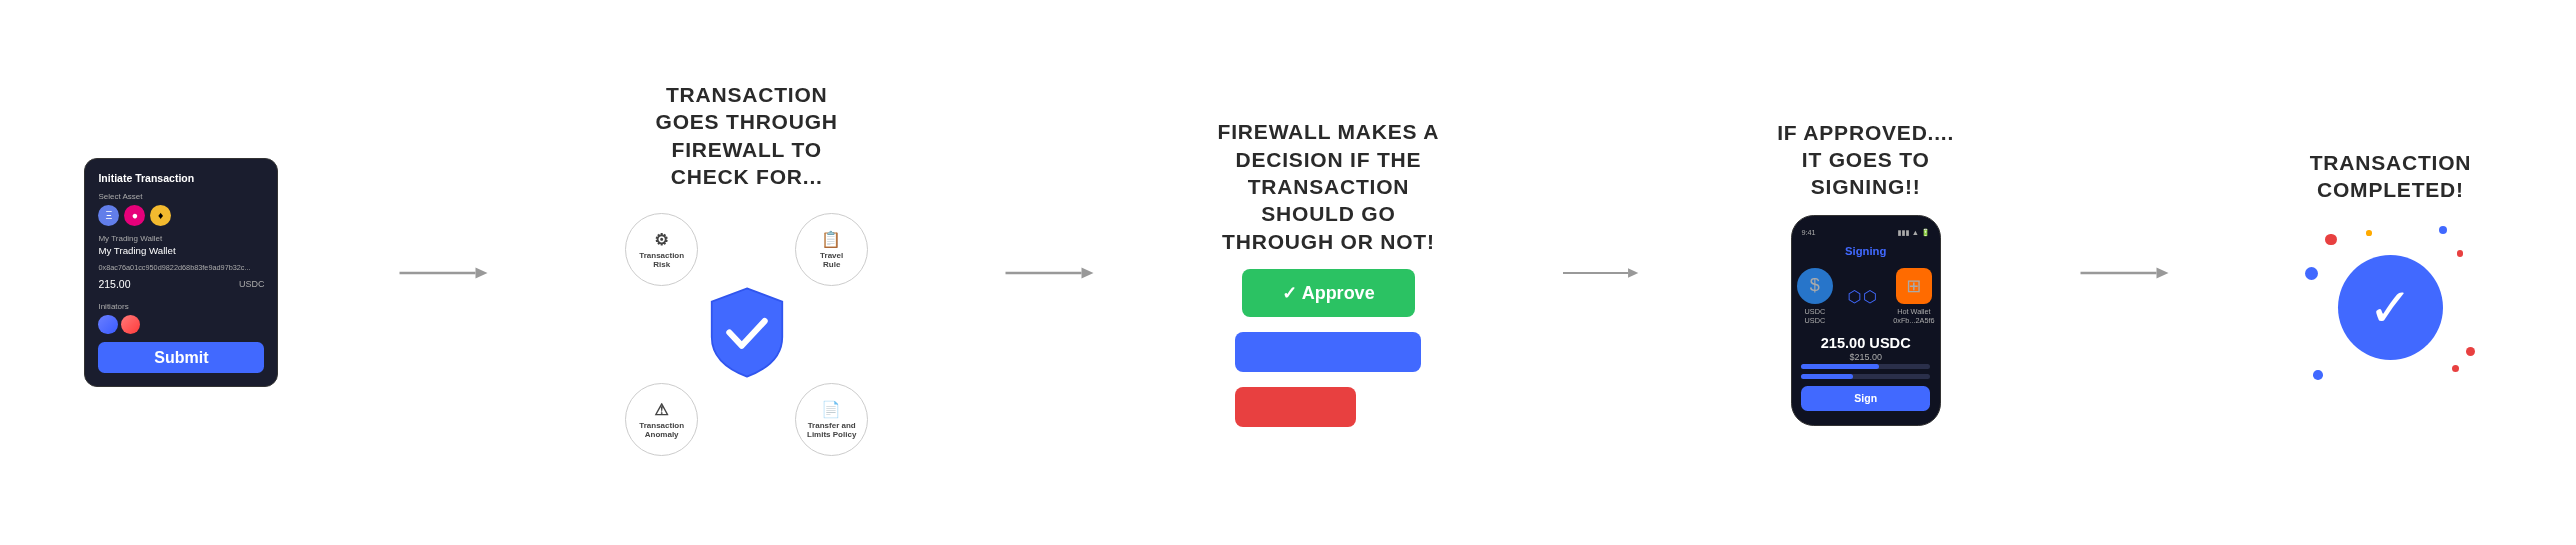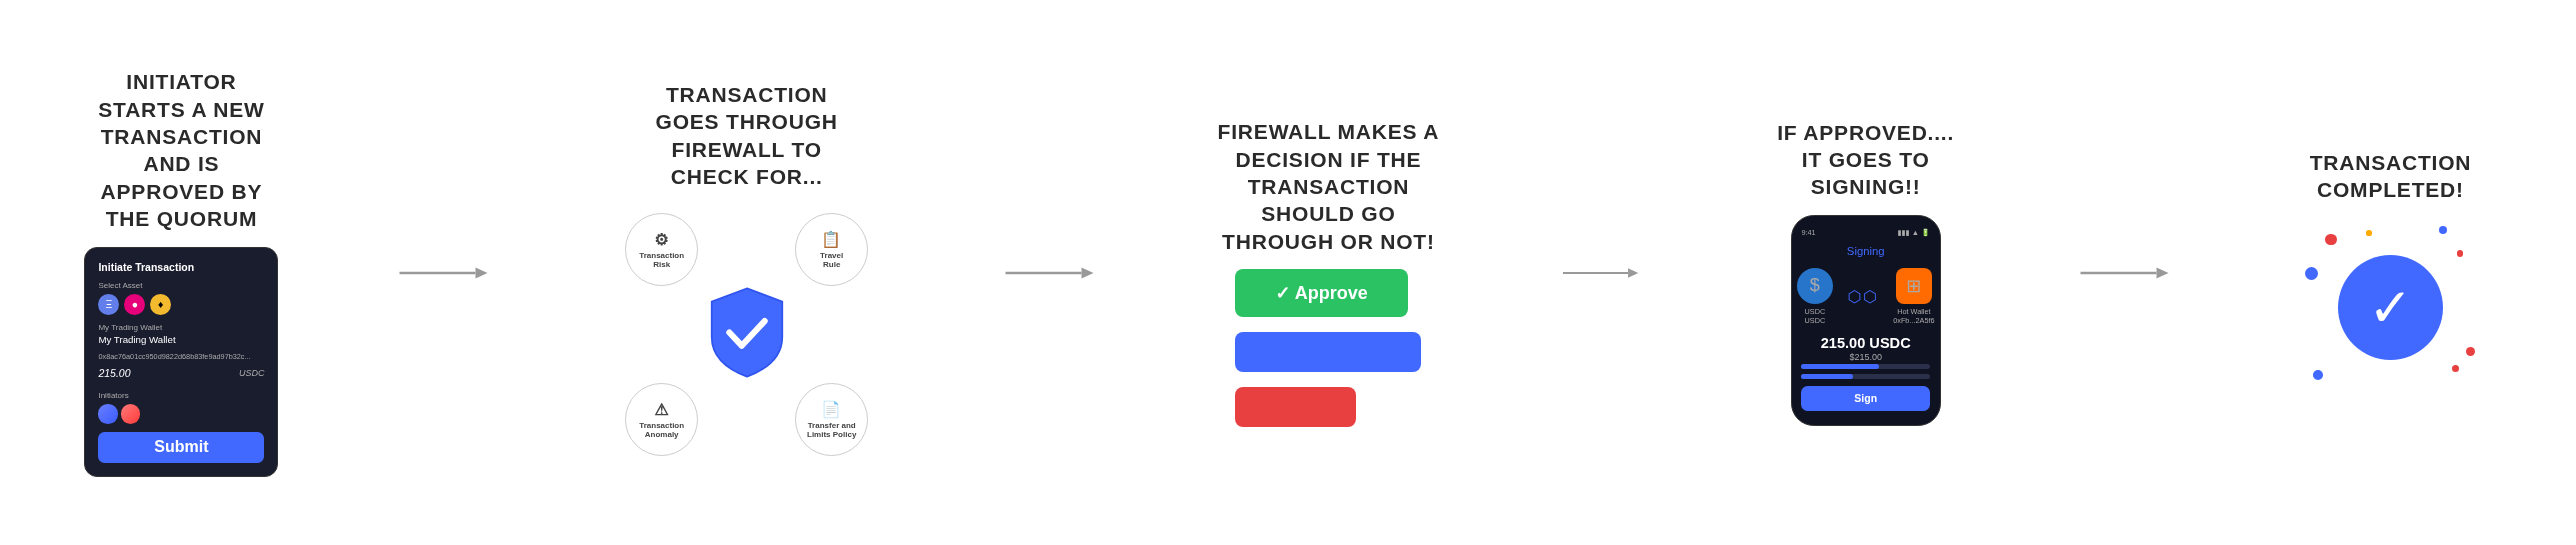--- a/index.html
+++ b/index.html
@@ -88,21 +88,20 @@
       font-size: 7.3px;
       color: #aaa;
       margin-bottom: 6.5px;
       word-break: break-all;
     }
     .amount-row {
       display: flex;
       justify-content: space-between;
       align-items: center;
       margin-bottom: 8px;
-      font-style: italic;
     }
     .amount-value {
       font-size: 10.5px;
       color: #fff;
     }
     .amount-currency {
       font-size: 9px;
       color: #aaa;
     }
     .initiators-label {
@@ -183,21 +182,21 @@
     .check-circle .icon { font-size: 16px; margin-bottom: 2.4px; }
     .cc-top-left { top: 8px; left: 8px; }
     .cc-top-right { top: 8px; right: 8px; }
     .cc-bottom-left { bottom: 8px; left: 8px; }
     .cc-bottom-right { bottom: 8px; right: 8px; }
 
     
     .decision-container {
       display: flex;
       flex-direction: column;
-      align-items: flex-start;
+      align-items: center;
       gap: 14.6px;
     }
     .approve-btn {
       background: #2bc263;
       color: #fff;
       border-radius: 8px;
       padding: 13px 40px;
       font-size: 18px;
       font-weight: bold;
       display: flex;
@@ -234,21 +233,21 @@
       display: flex;
       justify-content: space-between;
       font-size: 7.3px;
       color: #aaa;
       margin-bottom: 8px;
     }
     .signing-title {
       text-align: center;
       font-size: 11.3px;
       color: #4169ff;
-      font-weight: normal;
+      font-weight: bold;
       margin-bottom: 11.3px;
     }
     .wallet-icons-row {
       display: flex;
       justify-content: center;
       align-items: center;
       gap: 14.6px;
       margin-bottom: 9.7px;
     }
     .wallet-icon-box {
@@ -362,21 +361,20 @@
     }
     .thin-arrow svg {
       width: 89px;
       height: 24px;
     }
   </style>
 </head>
 <body>
 
 <div class="step step1">
-  <div class="step-title">INITIATOR STARTS A NEW TRANSACTION AND IS APPROVED BY THE QUORUM</div>
   <div class="phone-card">
     <div class="phone-card-title">Initiate Transaction</div>
     <div class="asset-label">Select Asset</div>
     <div class="asset-icons">
       <div class="asset-icon eth">Ξ</div>
       <div class="asset-icon dot">●</div>
       <div class="asset-icon bnb">♦</div>
     </div>
     <div class="wallet-label">My Trading Wallet</div>
     <div class="wallet-name">My Trading Wallet</div>

